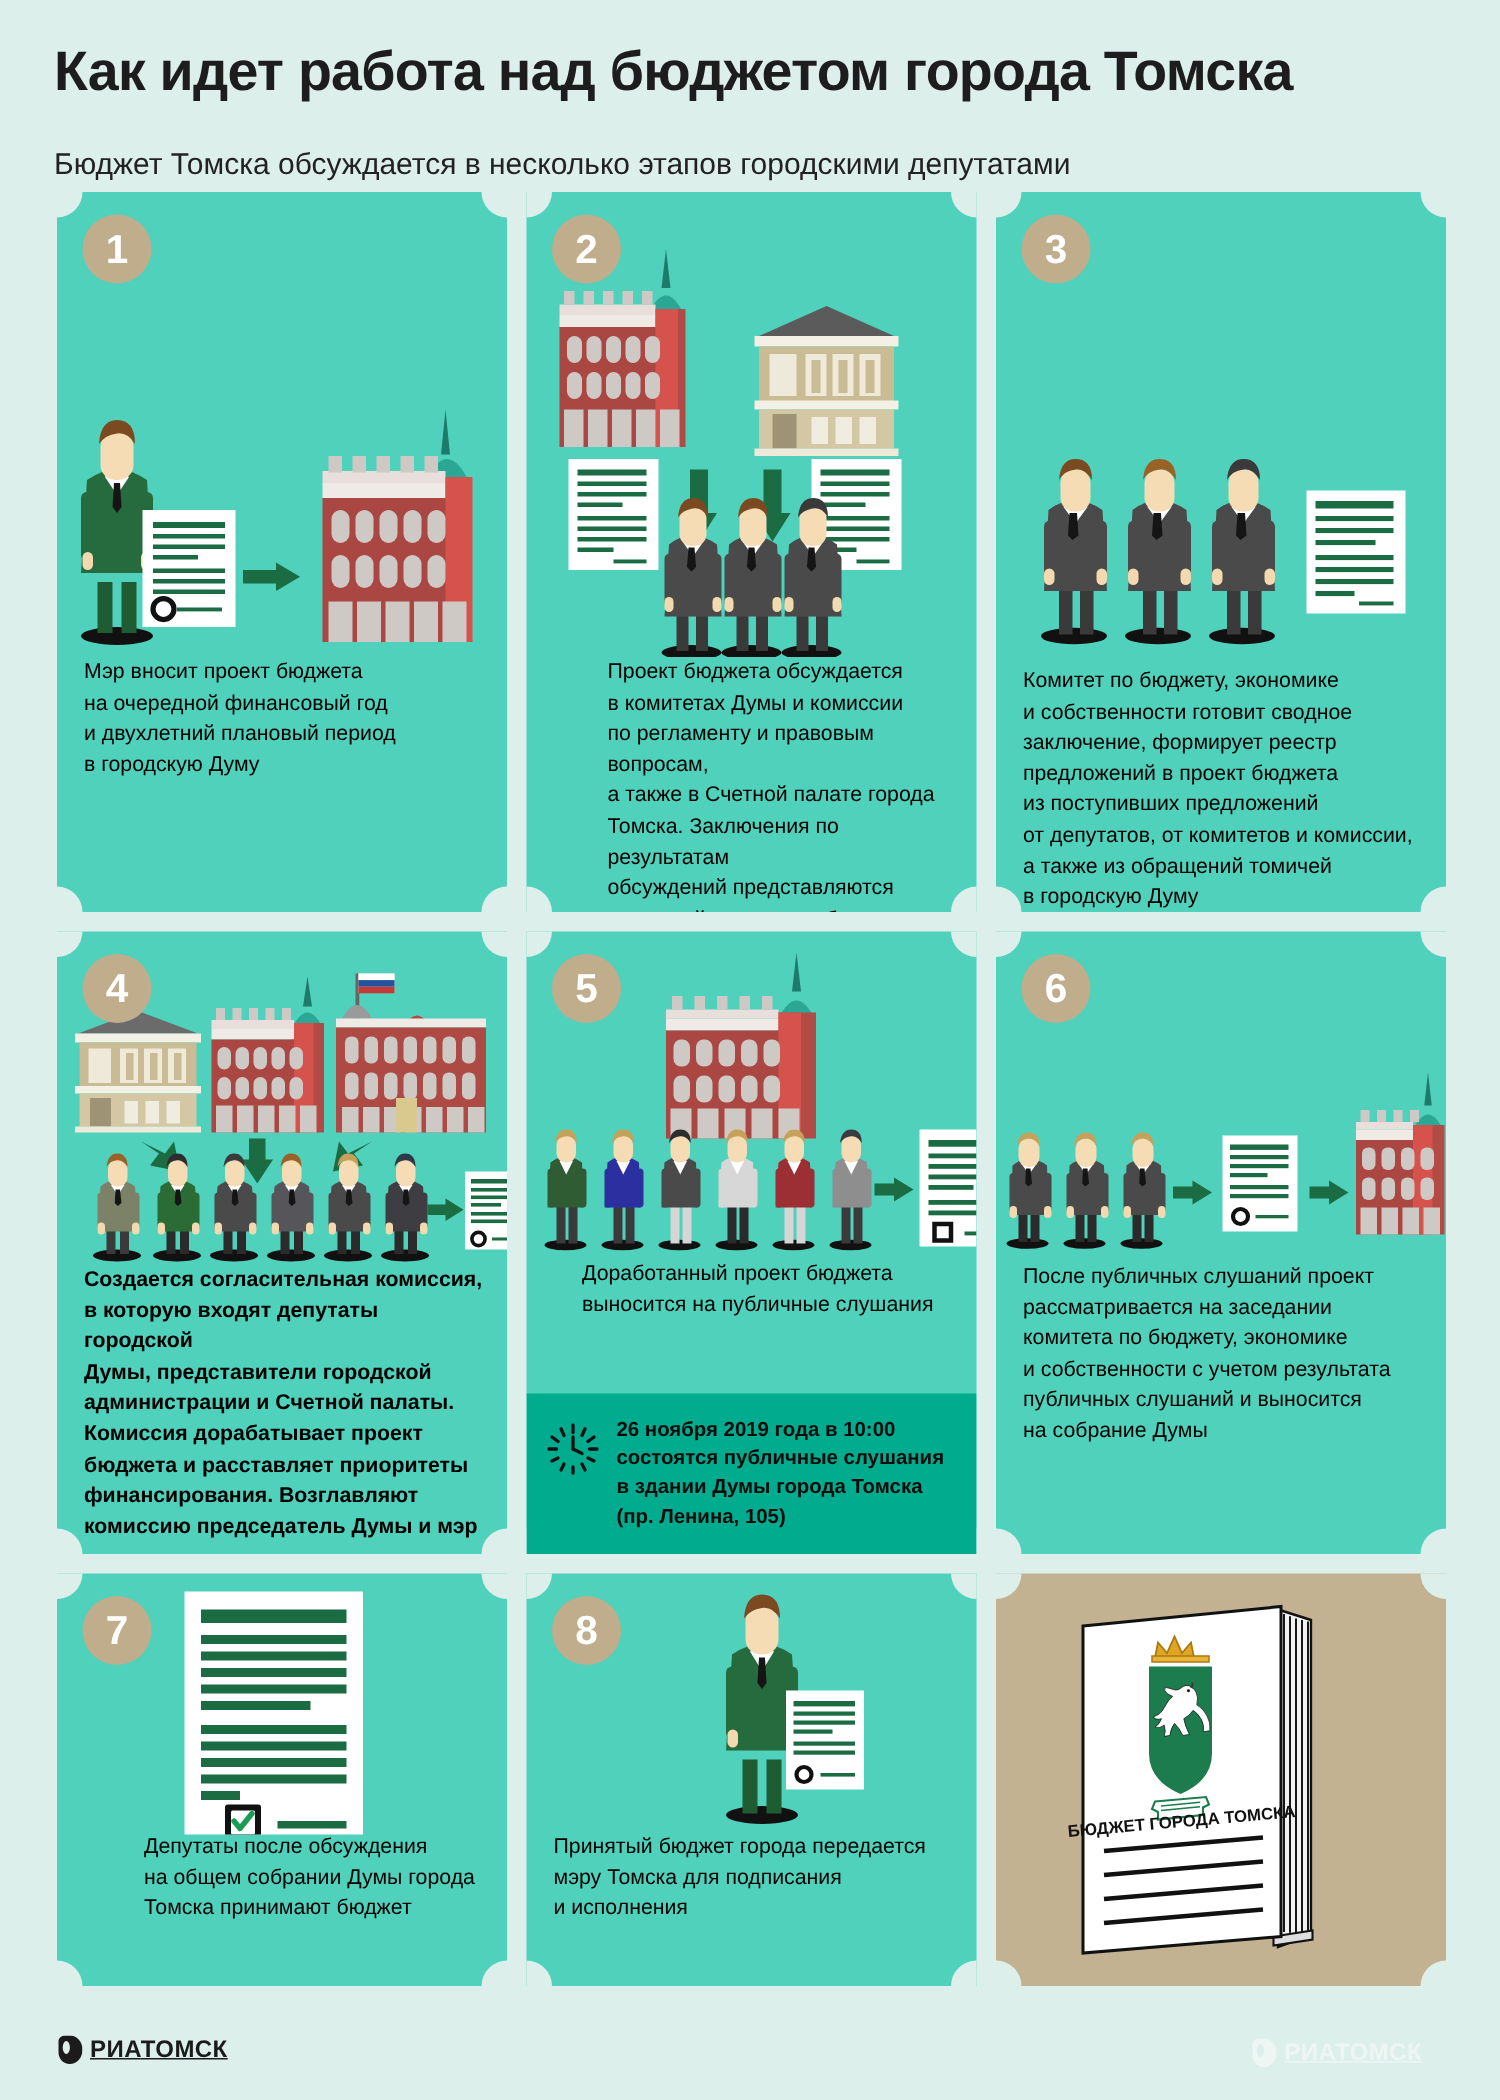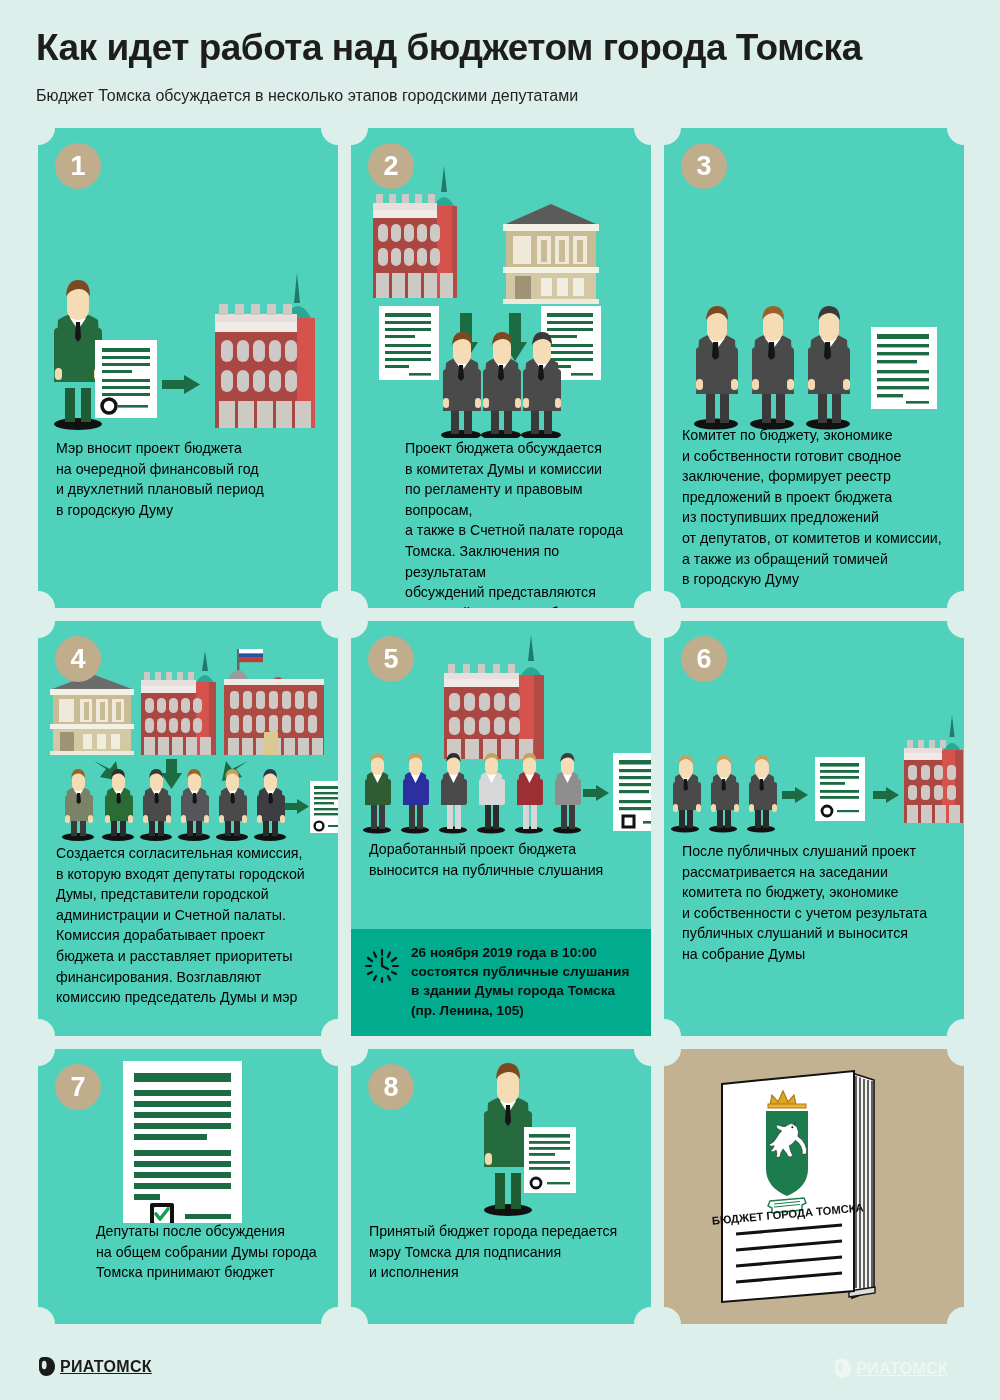--- a/index.html
+++ b/index.html
@@ -10,21 +10,21 @@
     position:relative; overflow:hidden;
   }
   .page { position:relative; width:984px; height:1400px; }
 
   
   .header { padding:28px 0 0 36px; }
   .title {
     font-size:37px; font-weight:bold; color:#1d1d1d;
     letter-spacing:-0.5px; line-height:1.1;
   }
-  .subtitle { font-size:16px; color:#222; margin-top:18px; }
+  .subtitle { font-size:20px; color:#222; margin-top:30px; }
 
   
   .grid {
     position:absolute; left:38px; top:128px;
     width:926px;
     display:grid;
     grid-template-columns:300px 300px 300px;
     grid-template-rows:480px 415px 275px;
     gap:13px;
   }
@@ -394,21 +394,21 @@
                 <rect x="213" y="132" width="40" height="3.4"></rect>
               <rect x="213" y="142" width="52" height="3.4"></rect>
                 <rect x="213" y="150" width="52" height="3.4"></rect>
               <rect x="213" y="158" width="52" height="3.4"></rect>
                 <rect x="213" y="166" width="26" height="3.4"></rect>
               <rect x="242" y="173" width="23" height="2.6"></rect>
             </g>
           </g>
         </svg>
       </div>
-      <div class="body-text" style="top:297px;">Комитет по бюджету, экономике
+      <div class="body-text" style="top:316px;">Комитет по бюджету, экономике
 и собственности готовит сводное
 заключение, формирует реестр
 предложений в проект бюджета
 из поступивших предложений
 от депутатов, от комитетов и комиссии,
 а также из обращений томичей
 в городскую Думу</div>
     </div>
 
     <div class="card">
@@ -627,21 +627,21 @@
               <rect x="276" y="160" width="33" height="2.4"></rect>
                 <rect x="276" y="165" width="20" height="2.4"></rect>
               <rect x="276" y="171" width="33" height="2.4"></rect>
                 <rect x="276" y="176" width="33" height="2.4"></rect>
               <rect x="290" y="188" width="19" height="2"></rect>
             </g>
             <circle cx="281" cy="189" r="4.4" fill="none" stroke="#111" stroke-width="2.4"></circle>
           </g>
         </svg>
       </div>
-      <div class="body-text" style="top:222px;">Создается согласительная комиссия,
+      <div class="body-text" style="top:222px;font-weight:bold;">Создается согласительная комиссия,
 в которую входят депутаты городской
 Думы, представители городской
 администрации и Счетной палаты.
 Комиссия дорабатывает проект
 бюджета и расставляет приоритеты
 финансирования. Возглавляют
 комиссию председатель Думы и мэр</div>
     </div>
 
     <div class="card">
@@ -770,21 +770,21 @@
                 <rect x="268" y="154" width="48" height="3.2"></rect>
               <rect x="268" y="161" width="30" height="3.2"></rect>
               <rect x="268" y="171" width="48" height="3.2"></rect>
                 <rect x="268" y="178" width="48" height="3.2"></rect>
               <rect x="292" y="192" width="22" height="2.6"></rect>
             </g>
             <rect x="272" y="187" width="11" height="11" fill="none" stroke="#111" stroke-width="3"></rect>
           </g>
         </svg>
       </div>
-      <div class="body-text" style="top:218px;">Доработанный проект бюджета
+      <div class="body-text" style="top:218px;margin-left:19px;">Доработанный проект бюджета
 выносится на публичные слушания</div>
       <div class="notice">
         <svg width="38" height="38" viewBox="0 0 38 38" style="flex:0 0 auto;margin-top:4px;">
           <g stroke="#111" stroke-width="2.2" stroke-linecap="round">
             <line x1="19" y1="3" x2="19" y2="8"></line>
             <line x1="27" y1="5.5" x2="25" y2="10"></line>
             <line x1="33" y1="11" x2="29" y2="14"></line>
             <line x1="35" y1="19" x2="30" y2="19"></line>
             <line x1="33" y1="27" x2="29" y2="25"></line>
             <line x1="27" y1="33" x2="25" y2="29"></line>

